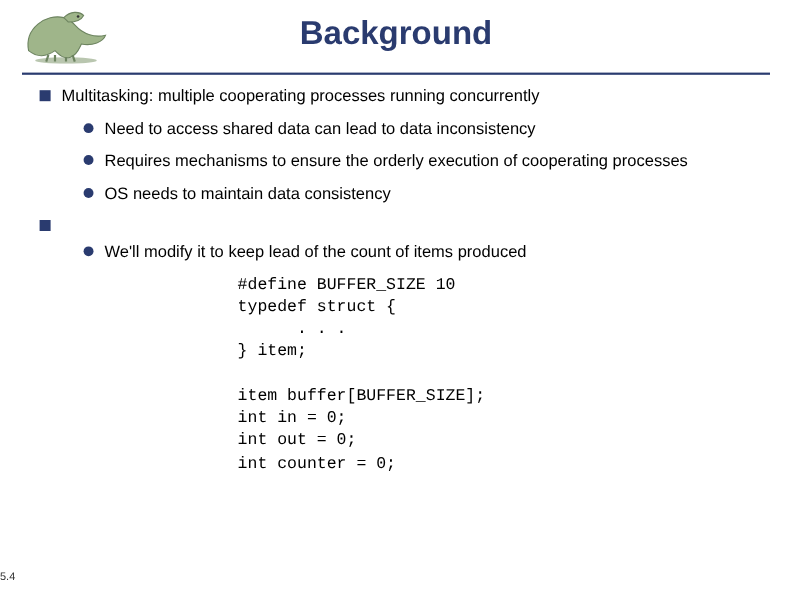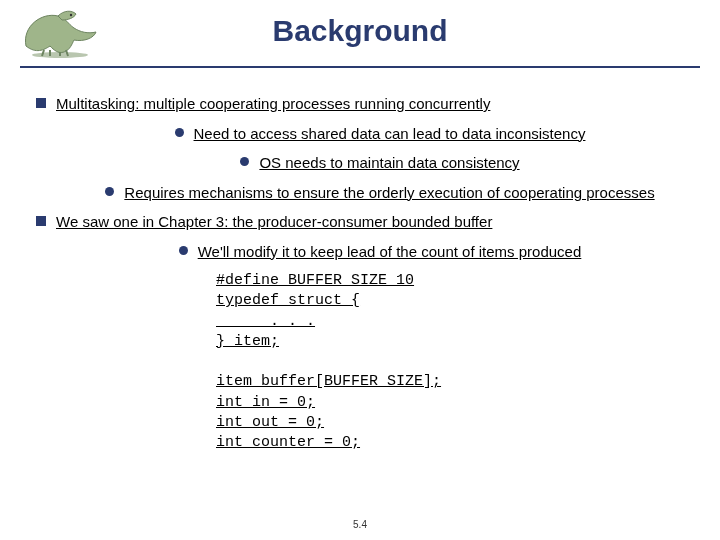--- a/index.html
+++ b/index.html
@@ -39,43 +39,41 @@
   }
   .hr {
     position: absolute;
     left: 20px;
     right: 20px;
     bottom: 0;
     height: 2px;
     background: #2a3b6f;
   }
   .body {
-    padding: 20px 36px 0 36px;
+    padding: 4px 36px 0 36px;
     font-size: 15px;
     line-height: 1.3;
-    text-decoration: underline;
   }
   .lvl1 {
     display: flex;
     align-items: flex-start;
     margin: 6px 0 10px 0;
   }
   .lvl1 .sq {
     width: 10px;
     height: 10px;
     background: #2a3b6f;
     flex: 0 0 auto;
     margin-top: 4px;
     margin-right: 10px;
   }
   .lvl2 {
     display: flex;
     align-items: flex-start;
     margin: 6px 0 10px 40px;
-    justify-content: center;
   }
   .lvl2 .dot {
     width: 9px;
     height: 9px;
     background: #2a3b6f;
     border-radius: 50%;
     flex: 0 0 auto;
     margin-top: 4px;
     margin-right: 10px;
   }
@@ -85,21 +83,21 @@
     white-space: pre;
     margin-left: 180px;
     margin-top: 0;
     line-height: 1.35;
   }
   .footer {
     position: absolute;
     bottom: 10px;
     left: 0;
     right: 0;
-    text-align: center;
+    text-align: left;
     font-size: 10px;
     color: #333;
   }
 </style>
 </head>
 <body>
 
 <div class="slide">
 
   <div class="header">
@@ -123,31 +121,30 @@
       <div>Multitasking: multiple cooperating processes running concurrently</div>
     </div>
 
     <div class="lvl2">
       <div class="dot"></div>
       <div>Need to access shared data can lead to data inconsistency</div>
     </div>
 
     <div class="lvl2">
       <div class="dot"></div>
-      <div>OS needs to maintain data consistency</div>
+      <div>Requires mechanisms to ensure the orderly execution of cooperating processes</div>
     </div>
 
     <div class="lvl2">
       <div class="dot"></div>
-      <div>Requires mechanisms to ensure the orderly execution of cooperating processes</div>
+      <div>OS needs to maintain data consistency</div>
     </div>
 
     <div class="lvl1">
       <div class="sq"></div>
-      <div>We saw one in Chapter 3: the producer-consumer bounded buffer</div>
     </div>
 
     <div class="lvl2">
       <div class="dot"></div>
       <div>We'll modify it to keep lead of the count of items produced</div>
     </div>
 
     <div class="code">#define BUFFER_SIZE 10
 typedef struct {
       . . .

